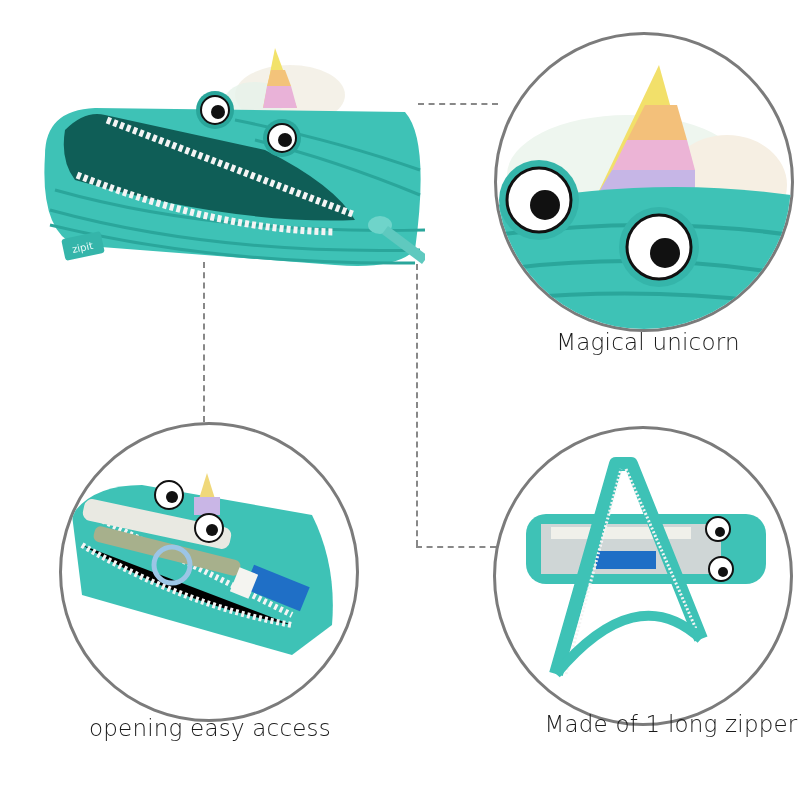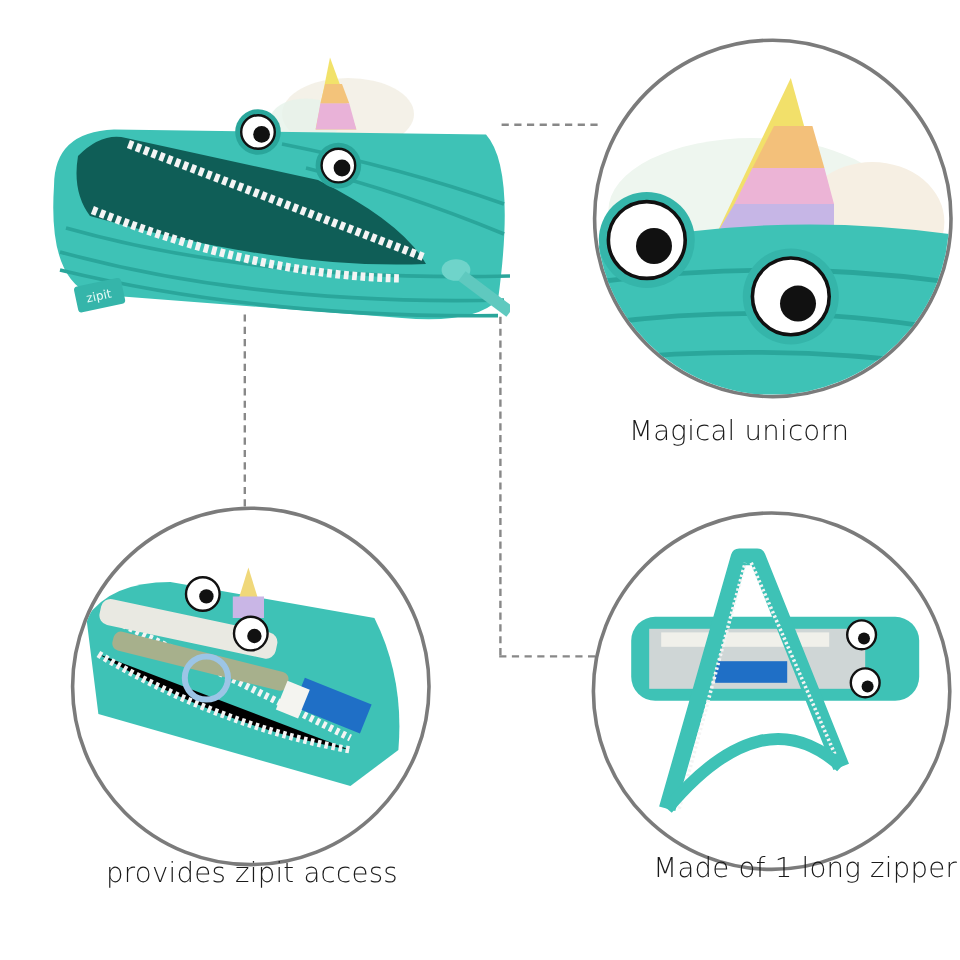--- a/index.html
+++ b/index.html
@@ -71,21 +71,21 @@
     <path d="M0 235 Q150 215 294 240" stroke="#2aa69b" stroke-width="4" fill="none"></path>
     <path d="M0 265 Q150 250 294 270" stroke="#2aa69b" stroke-width="4" fill="none"></path>
     <circle cx="42" cy="165" r="40" fill="#35b5aa"></circle>
     <circle cx="42" cy="165" r="32" fill="#fff" stroke="#111" stroke-width="3"></circle>
     <circle cx="48" cy="170" r="15" fill="#111"></circle>
     <circle cx="162" cy="212" r="40" fill="#35b5aa"></circle>
     <circle cx="162" cy="212" r="32" fill="#fff" stroke="#111" stroke-width="3"></circle>
     <circle cx="168" cy="218" r="15" fill="#111"></circle>
   </svg>
 </div>
-<div class="caption" style="left:466px;top:326px;width:300px;margin-top:18px;">
+<div class="caption" style="left:498px;top:326px;width:300px;">
   <div>Magical unicorn</div>
 </div>
 
 <div class="circle" style="left:59px;top:422px;width:300px;height:300px;">
   <svg width="294" height="294" viewBox="0 0 294 294">
     <path d="M10 90 Q30 60 80 60 L250 90 Q275 140 270 200 L230 230 L20 170 Z" fill="#3ec2b6"></path>
     <path d="M30 90 L230 190" stroke="#f4f4f4" stroke-width="6" stroke-dasharray="3 3"></path>
     <path d="M20 120 Q120 180 230 200" stroke="#f4f4f4" stroke-width="6" stroke-dasharray="3 3"></path>
     <rect x="20" y="88" width="150" height="22" rx="8" fill="#e9e9e2" transform="rotate(12 95 99)"></rect>
     <rect x="30" y="118" width="150" height="16" rx="6" fill="#a7b08c" transform="rotate(14 105 126)"></rect>
@@ -94,21 +94,21 @@
     <rect x="172" y="145" width="20" height="26" fill="#f4f4f0" transform="rotate(22 182 158)"></rect>
     <path d="M145 48 L158 90 L132 90 Z" fill="#f0d87a"></path>
     <path d="M132 72 L158 72 L158 90 L132 90 Z" fill="#c9b6e6"></path>
     <circle cx="107" cy="70" r="14" fill="#fff" stroke="#111" stroke-width="2"></circle>
     <circle cx="110" cy="72" r="6" fill="#111"></circle>
     <circle cx="147" cy="103" r="14" fill="#fff" stroke="#111" stroke-width="2"></circle>
     <circle cx="150" cy="105" r="6" fill="#111"></circle>
   </svg>
 </div>
 <div class="caption" style="left:20px;top:712px;width:380px;">
-  <div>provides zipit access</div>
+  <div>opening easy access</div>
 </div>
 
 <div class="circle" style="left:493px;top:426px;width:300px;height:300px;">
   <svg width="294" height="294" viewBox="0 0 294 294">
     <rect x="30" y="85" width="240" height="70" rx="20" fill="#3ec2b6"></rect>
     <rect x="45" y="95" width="180" height="50" fill="#cfd6d6"></rect>
     <rect x="55" y="98" width="140" height="12" fill="#f0f0ea"></rect>
     <rect x="100" y="122" width="60" height="18" fill="#1f6fc6"></rect>
     <path d="M60 245 L120 35 L135 35 L205 210" stroke="#3ec2b6" stroke-width="14" fill="none" stroke-linejoin="round"></path>
     <path d="M70 245 L125 40 M130 40 L200 200" stroke="#f4f4f4" stroke-width="3" stroke-dasharray="2 2" fill="none"></path>

